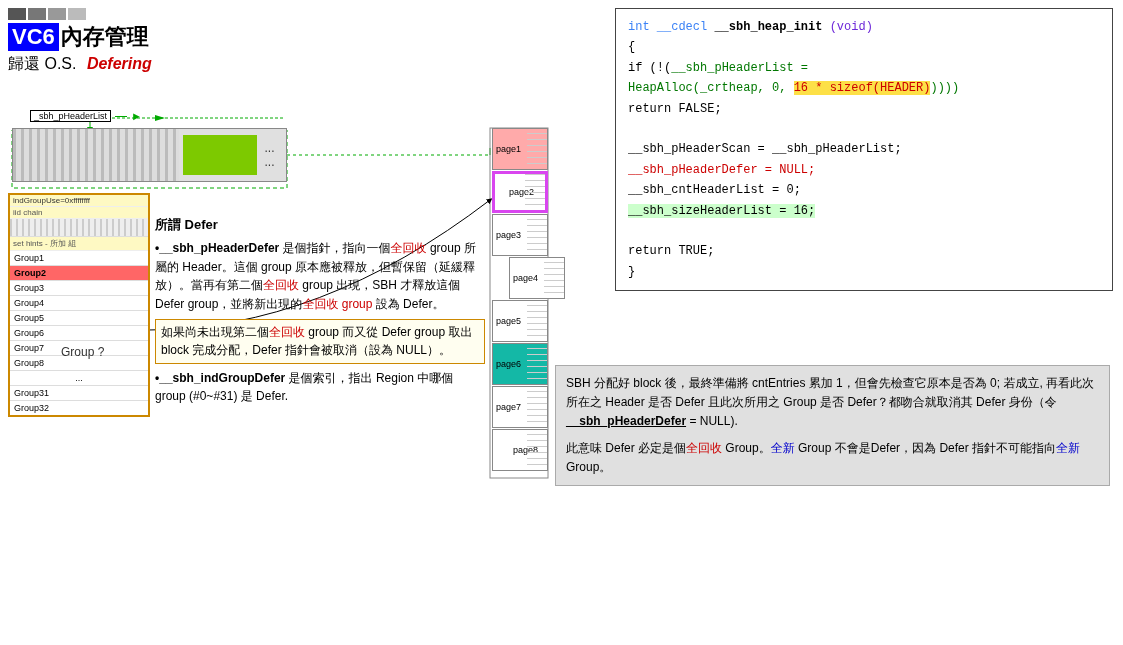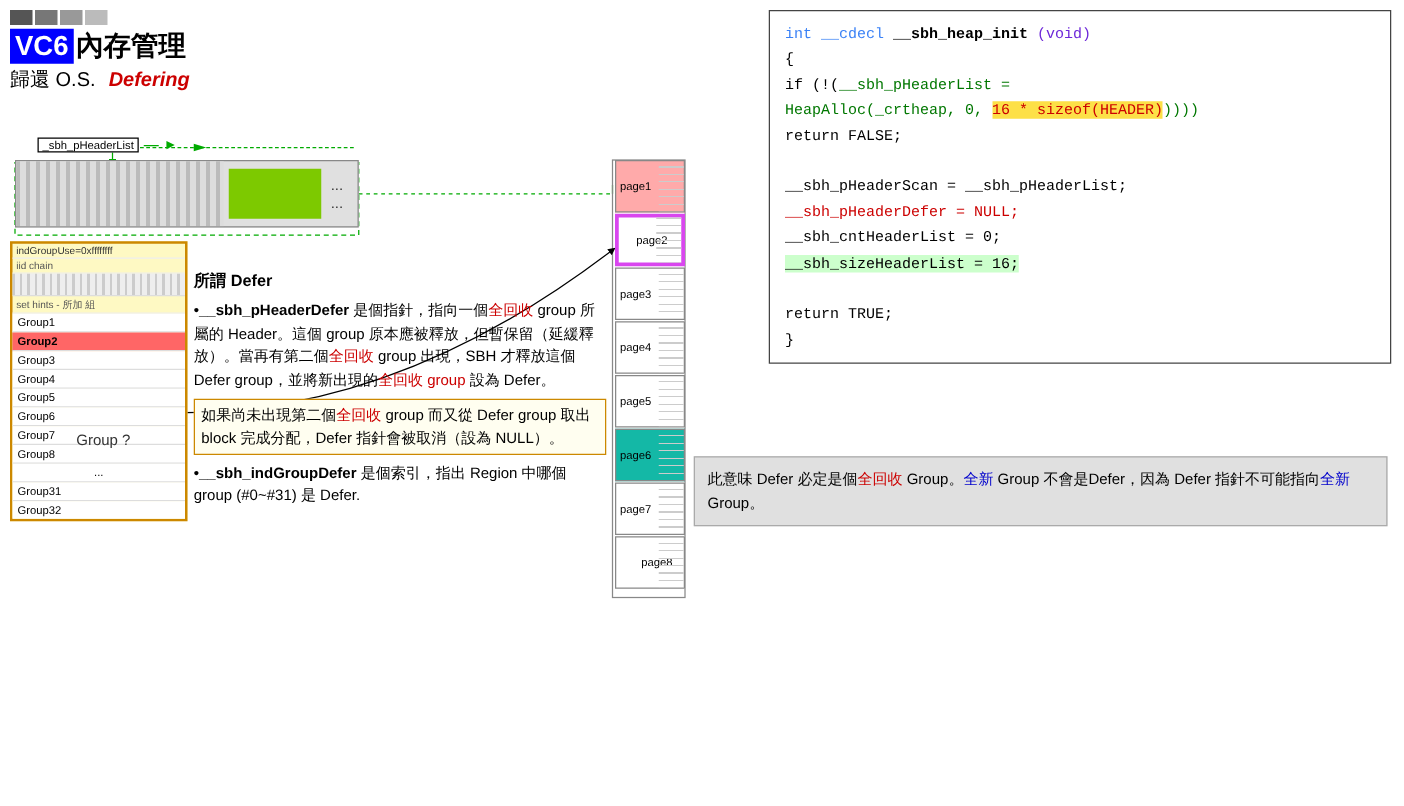--- a/index.html
+++ b/index.html
@@ -190,21 +190,21 @@
       <div style="position:absolute;right:0;top:0;width:20px;height:100%;background:repeating-linear-gradient(0deg,transparent 0px,transparent 5px,#ccc 5px,#ccc 6px);"></div>
     </div>
     <div style="width:56px;height:42px;border:3px solid #d946ef;background:#fff;display:flex;align-items:center;padding-left:3px;font-size:9px;margin-bottom:1px;position:relative;justify-content:center;">
       <span>page2</span>
       <div style="position:absolute;right:0;top:0;width:20px;height:100%;background:repeating-linear-gradient(0deg,transparent 0px,transparent 5px,#ccc 5px,#ccc 6px);"></div>
     </div>
     <div style="width:56px;height:42px;border:1px solid #888;background:#fff;display:flex;align-items:center;padding-left:3px;font-size:9px;margin-bottom:1px;position:relative;">
       <span>page3</span>
       <div style="position:absolute;right:0;top:0;width:20px;height:100%;background:repeating-linear-gradient(0deg,transparent 0px,transparent 5px,#ccc 5px,#ccc 6px);"></div>
     </div>
-    <div style="width:56px;height:42px;border:1px solid #888;background:#fff;display:flex;align-items:center;padding-left:3px;font-size:9px;margin-bottom:1px;position:relative;">
+    <div style="width:56px;height:42px;border:1px solid #888;background:#fff;display:flex;align-items:center;padding-left:3px;font-size:9px;margin-bottom:1px;position:relative;margin-left:17px;">
       <span>page4</span>
       <div style="position:absolute;right:0;top:0;width:20px;height:100%;background:repeating-linear-gradient(0deg,transparent 0px,transparent 5px,#ccc 5px,#ccc 6px);"></div>
     </div>
     <div style="width:56px;height:42px;border:1px solid #888;background:#fff;display:flex;align-items:center;padding-left:3px;font-size:9px;margin-bottom:1px;position:relative;">
       <span>page5</span>
       <div style="position:absolute;right:0;top:0;width:20px;height:100%;background:repeating-linear-gradient(0deg,transparent 0px,transparent 5px,#ccc 5px,#ccc 6px);"></div>
     </div>
     <div style="width:56px;height:42px;border:1px solid #888;background:#14b8a6;display:flex;align-items:center;padding-left:3px;font-size:9px;margin-bottom:1px;position:relative;">
       <span>page6</span>
       <div style="position:absolute;right:0;top:0;width:20px;height:100%;background:repeating-linear-gradient(0deg,transparent 0px,transparent 5px,#ccc 5px,#ccc 6px);"></div>
@@ -229,18 +229,21 @@
     <div><span style="color:#000;">    __sbh_pHeaderScan = __sbh_pHeaderList;</span></div>
     <div><span style="color:#cc0000;">    __sbh_pHeaderDefer = NULL;</span></div>
     <div><span style="color:#000;">    __sbh_cntHeaderList = 0;</span></div>
     <div><span style="color:#000;">    </span><span style="background:#ccffcc;color:#000;">__sbh_sizeHeaderList = 16;</span></div>
     <div>&nbsp;</div>
     <div><span style="color:#000;">    return TRUE;</span></div>
     <div><span style="color:#000;">}</span></div>
   </div>
 
   <div style="position:absolute;top:365px;left:555px;width:555px;background:#e0e0e0;border:1px solid #aaa;padding:8px 10px;font-size:12px;font-family:'Microsoft JhengHei',Arial,sans-serif;color:#000;line-height:1.58;">
+    <div style="margin-bottom:8px;">
+      SBH 分配好 block 後，最終準備將 cntEntries 累加 1，但會先檢查它原本是否為 0; 若成立, 再看此次所在之 Header 是否 Defer 且此次所用之 Group 是否 Defer？都吻合就取消其 Defer 身份（令 <span style="font-weight:bold;text-decoration:underline;">__sbh_pHeaderDefer</span> = NULL).
+    </div>
     <div>
       此意味 Defer 必定是個<span style="color:#cc0000;">全回收</span> Group。<span style="color:#0000cc;">全新</span> Group 不會是Defer，因為 Defer 指針不可能指向<span style="color:#0000cc;">全新</span> Group。
     </div>
   </div>
 
 </div>
 
 </body></html>

